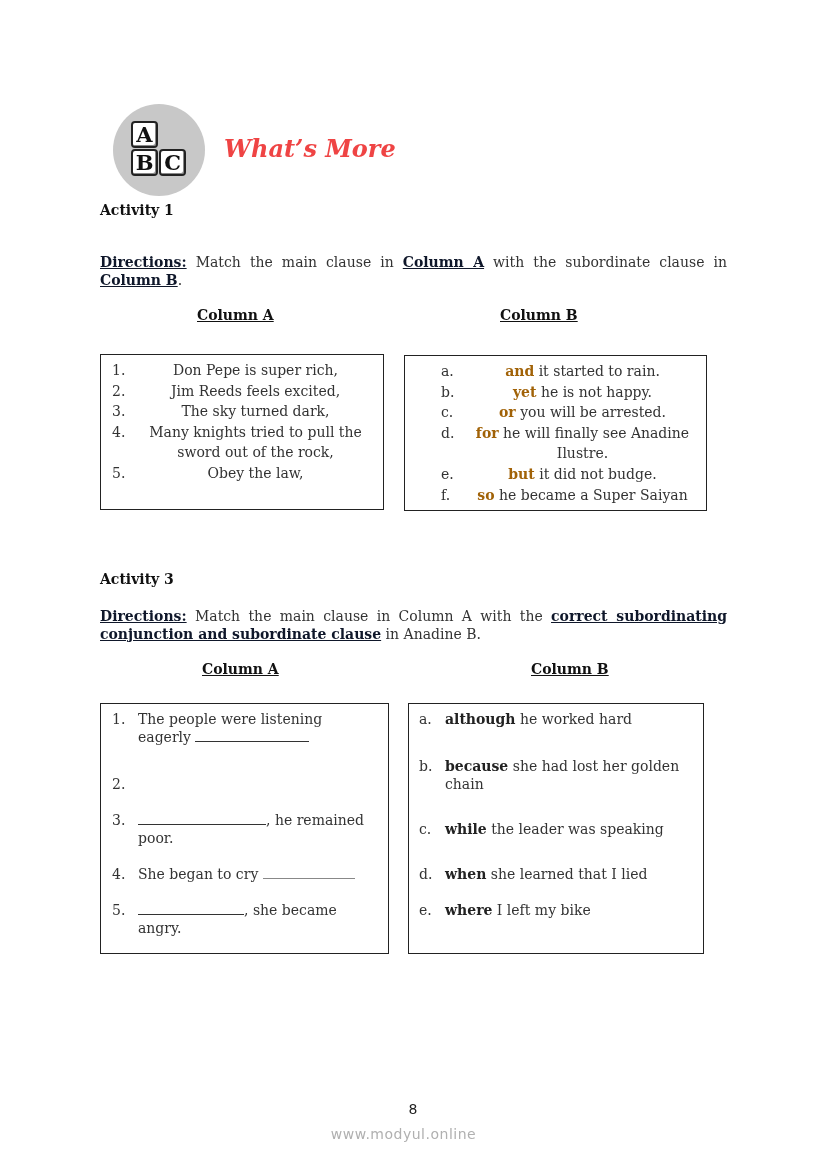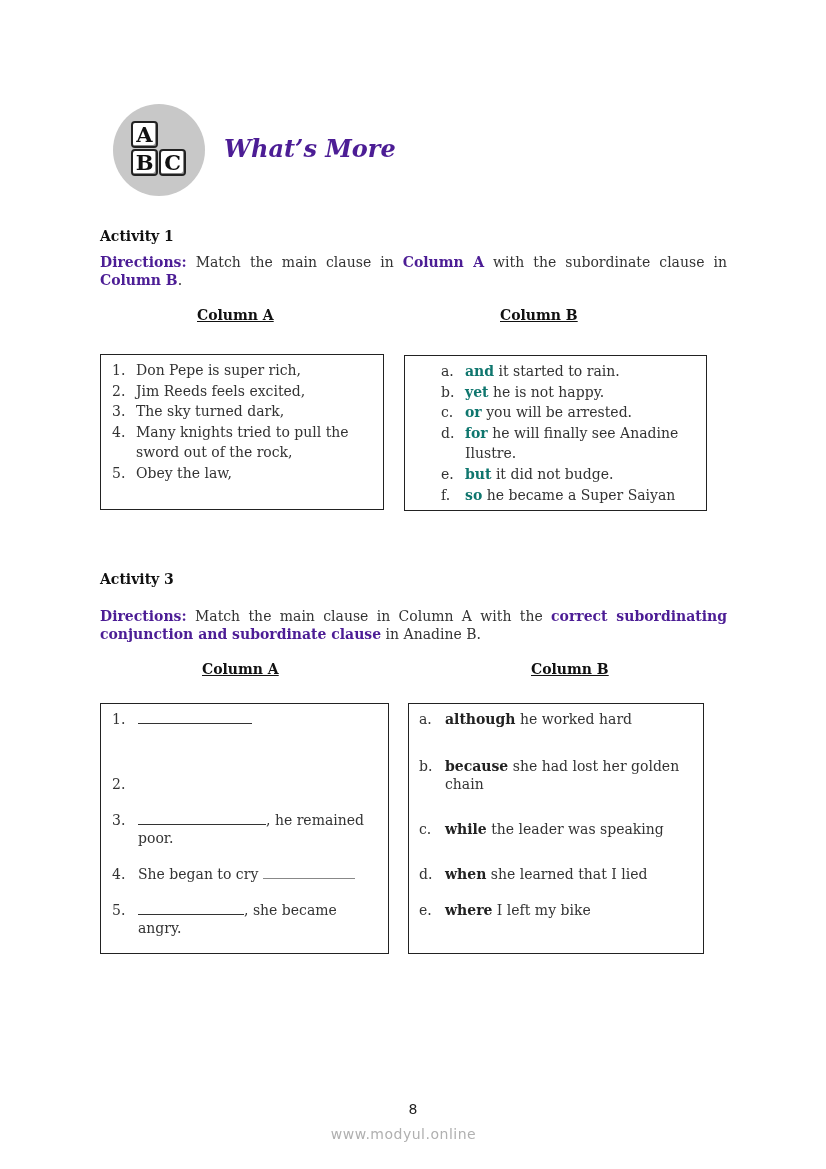--- a/index.html
+++ b/index.html
@@ -17,41 +17,41 @@
   }
   .block {
     position: absolute; width: 27px; height: 27px; background: #fff;
     border: 2px solid #222; border-radius: 4px; box-sizing: border-box;
     font-family: "DejaVu Serif", serif; font-weight: bold; font-size: 21px;
     line-height: 23px; text-align: center; color: #111;
     box-shadow: inset -1px -1px 0 #888;
   }
   .title {
     left: 224px; top: 134px; font-family: "DejaVu Serif", serif;
-    font-weight: bold; font-style: italic; font-size: 24px; color: #4c1d95;
+    font-weight: bold; font-style: italic; font-size: 24px; color: #ef4444;
   }
 
   .heading { font-weight: bold; font-size: 14px; color: #111; }
   .para {
     left: 100px; width: 627px; font-size: 14px; line-height: 18px;
     text-align: justify; color: #333;
   }
-  .para b { color: #4c1d95; }
+  .para b { color: #0f172a; text-decoration: underline; }
   .col-head {
     font-weight: bold; font-size: 14px; text-decoration: underline; color: #111;
   }
 
   .box {
     border: 1px solid #222; box-sizing: border-box; background: #fff;
   }
   .list { margin: 0; padding: 0; list-style: none; font-size: 14px; color: #333; }
   .list li { display: flex; line-height: 20.6px; }
   .list .mk { width: 24px; flex: none; }
-  .list .tx { flex: 1; }
-  .list b { color: #0f766e; }
+  .list .tx { flex: 1; text-align: center; }
+  .list b { color: #a16207; }
 
   .list2 { margin: 0; padding: 0; list-style: none; font-size: 14px; color: #333; }
   .list2 li { display: flex; line-height: 18px; position: absolute; }
   .list2 .mk { width: 26px; flex: none; }
   .list2 .tx { flex: 1; }
   .list2 b { color: #222; margin-top: 15px; }
   .blank { display: inline-block; border-bottom: 1px solid #333; height: 12px; vertical-align: baseline; }
 
   .page-num { left: 0; width: 826px; top: 1101px; text-align: center; font-family: "DejaVu Sans", sans-serif; font-size: 14px; color: #222; }
   .watermark { left: 0; width: 807px; top: 1126px; text-align: center; font-family: "DejaVu Sans", sans-serif; font-size: 14px; color: #b0b0b0; letter-spacing: 0.5px; }
@@ -59,21 +59,21 @@
 </head>
 <body>
 
 <div class="abs logo-circle">
   <div class="block" style="left:18px; top:17px;">A</div>
   <div class="block" style="left:18px; top:45px;">B</div>
   <div class="block" style="left:46px; top:45px;">C</div>
 </div>
 <div class="abs title">What’s More</div>
 
-<div class="abs heading" style="left:100px; top:228px;">Activity 1</div>
+<div class="abs heading" style="left:100px; top:202px;">Activity 1</div>
 <div class="abs para" style="top:253px;"><b>Directions:</b><span> Match the main clause in </span><b>Column A</b><span> with the subordinate clause in </span><b>Column B</b><span>.</span></div>
 
 <div class="abs col-head" style="left:197px; top:307px;">Column A</div>
 <div class="abs col-head" style="left:500px; top:307px;">Column B</div>
 
 <div class="abs box" style="left:100px; top:354px; width:284px; height:156px; padding:5px 8px 0 11px;">
   <ul class="list">
     <li>
         <span class="mk">1.</span>
         <span class="tx">Don Pepe is super rich,</span>
@@ -129,21 +129,21 @@
 <div class="abs heading" style="left:100px; top:571px;">Activity 3</div>
 <div class="abs para" style="top:607px;"><b>Directions:</b><span> Match the main clause in Column A with the </span><b>correct subordinating conjunction and subordinate clause</b><span> in Anadine B.</span></div>
 
 <div class="abs col-head" style="left:202px; top:661px;">Column A</div>
 <div class="abs col-head" style="left:531px; top:661px;">Column B</div>
 
 <div class="abs box" style="left:100px; top:703px; width:289px; height:251px;">
   <ul class="list2">
     <li style="left:11px; top:6px; width:250px;">
         <span class="mk">1.</span>
-        <span class="tx"><span class="blank" style="width:114px;"></span></span>
+        <span class="tx"><span>The people were listening eagerly </span><span class="blank" style="width:114px;"></span></span>
       </li>
     <li style="left:11px; top:71px; width:260px;">
         <span class="mk">2.</span>
       </li>
     <li style="left:11px; top:107px; width:262px;">
         <span class="mk">3.</span>
         <span class="tx"><span class="blank" style="width:128px;"></span><span>, he remained poor.</span></span>
       </li>
     <li style="left:11px; top:161px; width:262px;">
         <span class="mk">4.</span>

